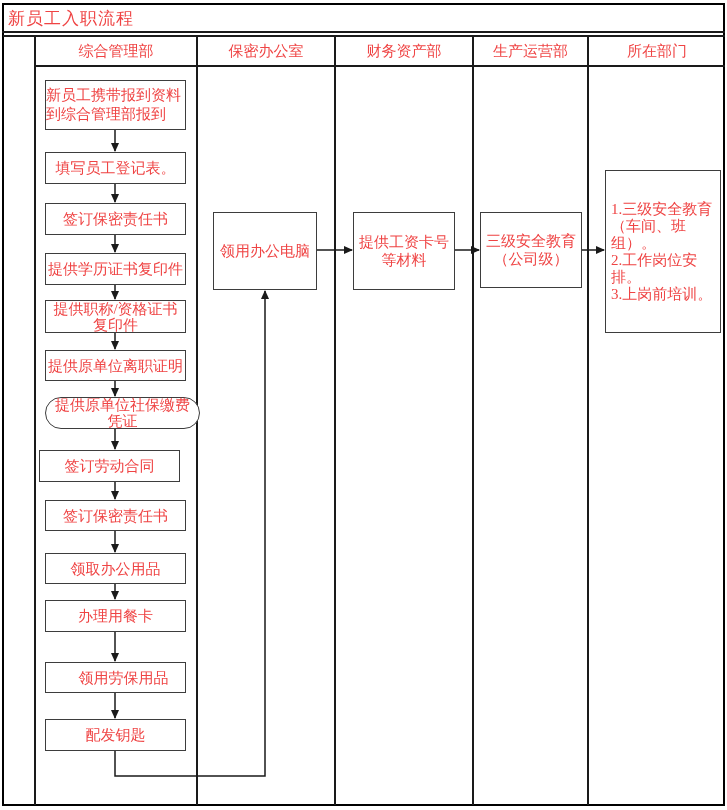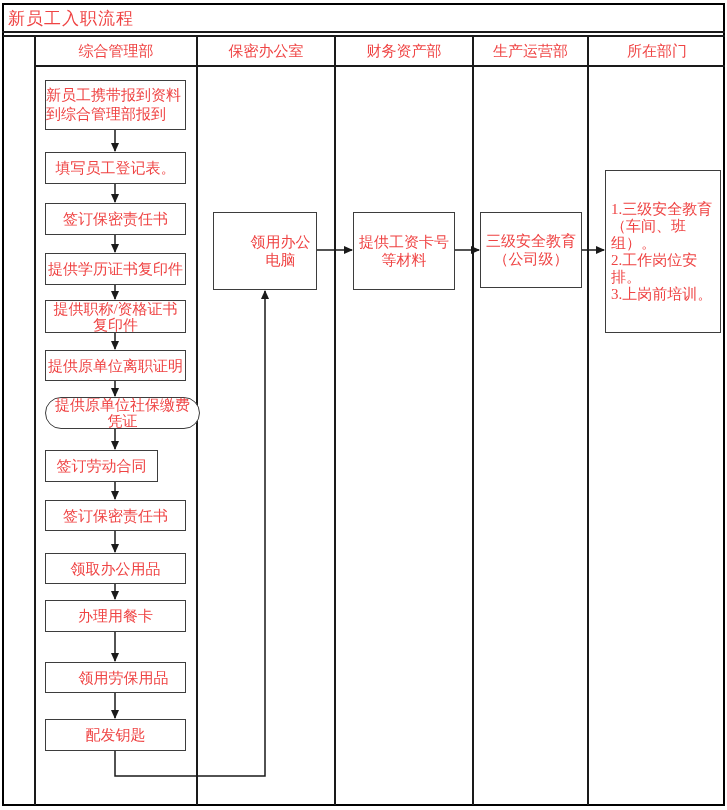--- a/index.html
+++ b/index.html
@@ -49,28 +49,28 @@
   <div class="box first" style="left:45px;top:80px;width:141px;height:50px;">新员工携带报到资料
 到综合管理部报到</div>
   <div class="box" style="left:45px;top:152px;width:141px;height:32px;">填写员工登记表。</div>
   <div class="box" style="left:45px;top:203px;width:141px;height:32px;">签订保密责任书</div>
   <div class="box" style="left:45px;top:253px;width:141px;height:32px;">提供学历证书复印件</div>
   <div class="box" style="left:45px;top:300px;width:141px;height:33px;">提供职称/资格证书
 复印件</div>
   <div class="box" style="left:45px;top:350px;width:141px;height:31px;">提供原单位离职证明</div>
   <div class="box" style="left:45px;top:397px;width:155px;height:32px;border-radius:16px;">提供原单位社保缴费
 凭证</div>
-  <div class="box" style="left:45px;top:450px;width:113px;height:32px;">签订劳动合同</div>
+  <div class="box" style="left:39px;top:450px;width:141px;height:32px;">签订劳动合同</div>
   <div class="box" style="left:45px;top:500px;width:141px;height:31px;">签订保密责任书</div>
   <div class="box" style="left:45px;top:553px;width:141px;height:31px;">领取办公用品</div>
   <div class="box" style="left:45px;top:600px;width:141px;height:32px;">办理用餐卡</div>
   <div class="box" style="left:45px;top:662px;width:141px;height:31px;padding-left:16px;">领用劳保用品</div>
   <div class="box" style="left:45px;top:719px;width:141px;height:32px;">配发钥匙</div>
 
-  <div class="box tall" style="left:213px;top:212px;width:104px;height:78px;padding-left:31px;">领用办公电脑</div>
+  <div class="box tall" style="left:213px;top:212px;width:104px;height:78px;">领用办公电脑</div>
   <div class="box tall" style="left:353px;top:212px;width:102px;height:78px;font-family:Liberation Serif, serif;">提供工资卡号
 等材料</div>
   <div class="box tall" style="left:480px;top:212px;width:102px;height:76px;">三级安全教育
 （公司级）</div>
   <div class="box dept" style="left:605px;top:170px;width:116px;height:163px;">1.三级安全教育
 （车间、班
 组）。
 2.工作岗位安
 排。
 3.上岗前培训。</div>

